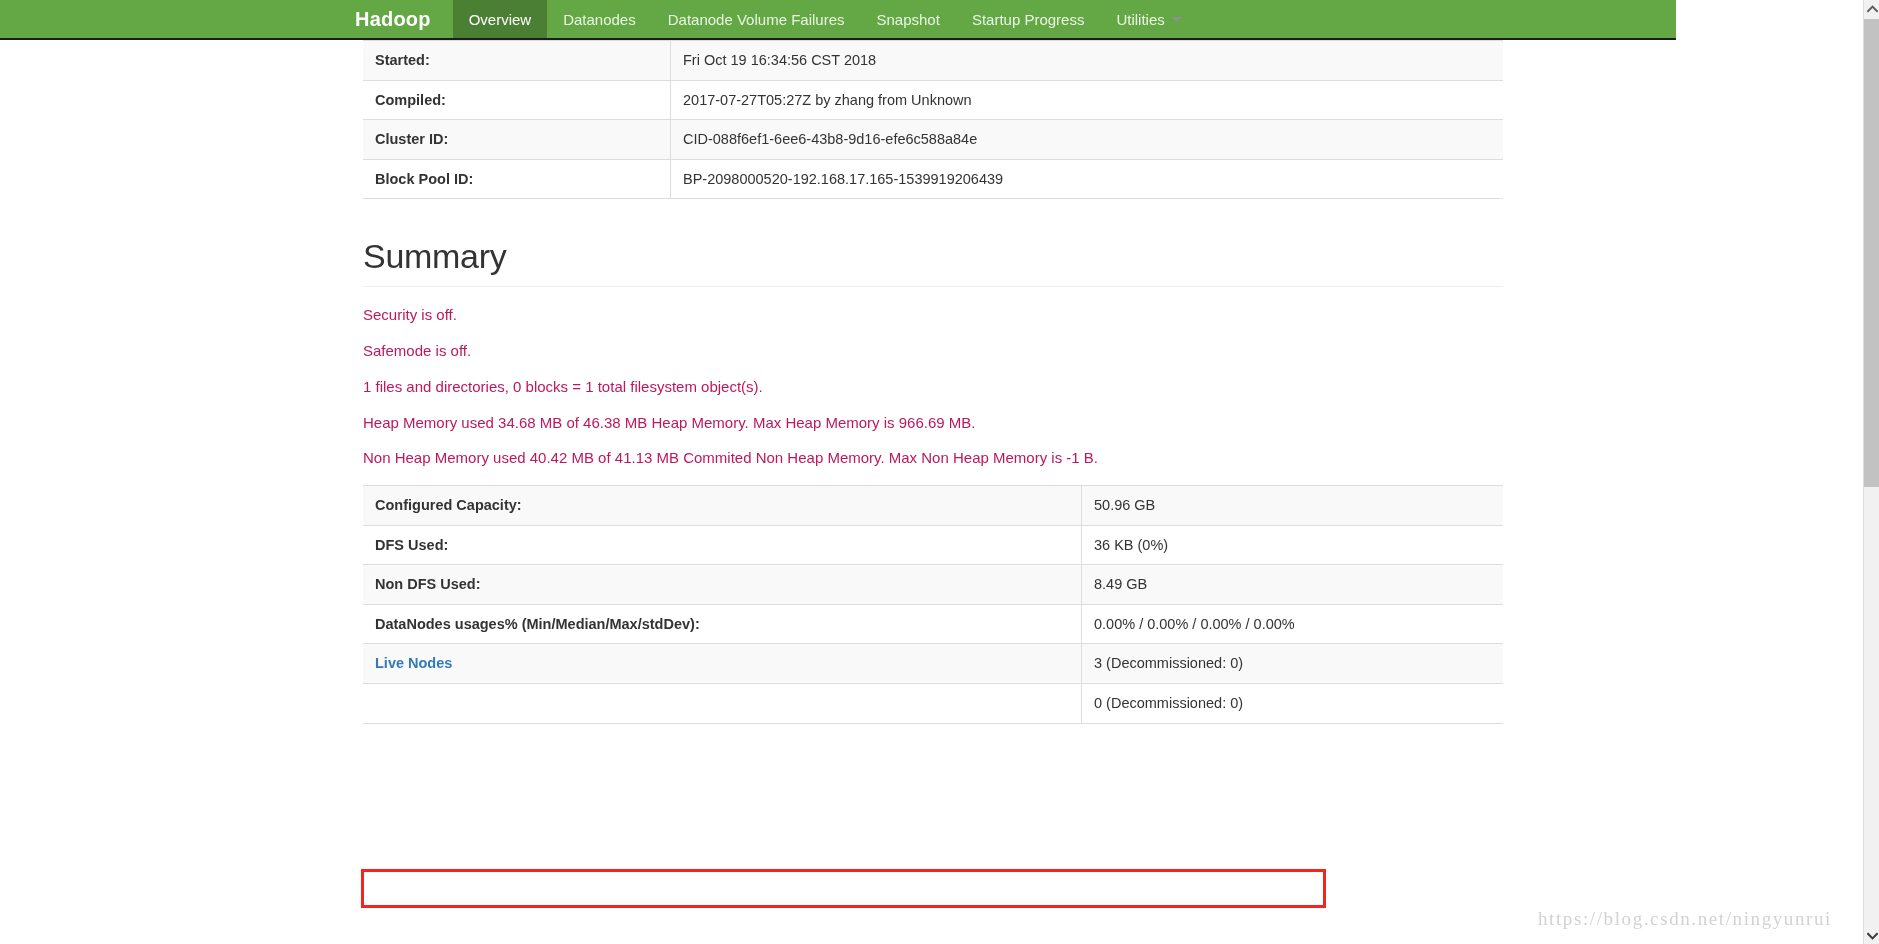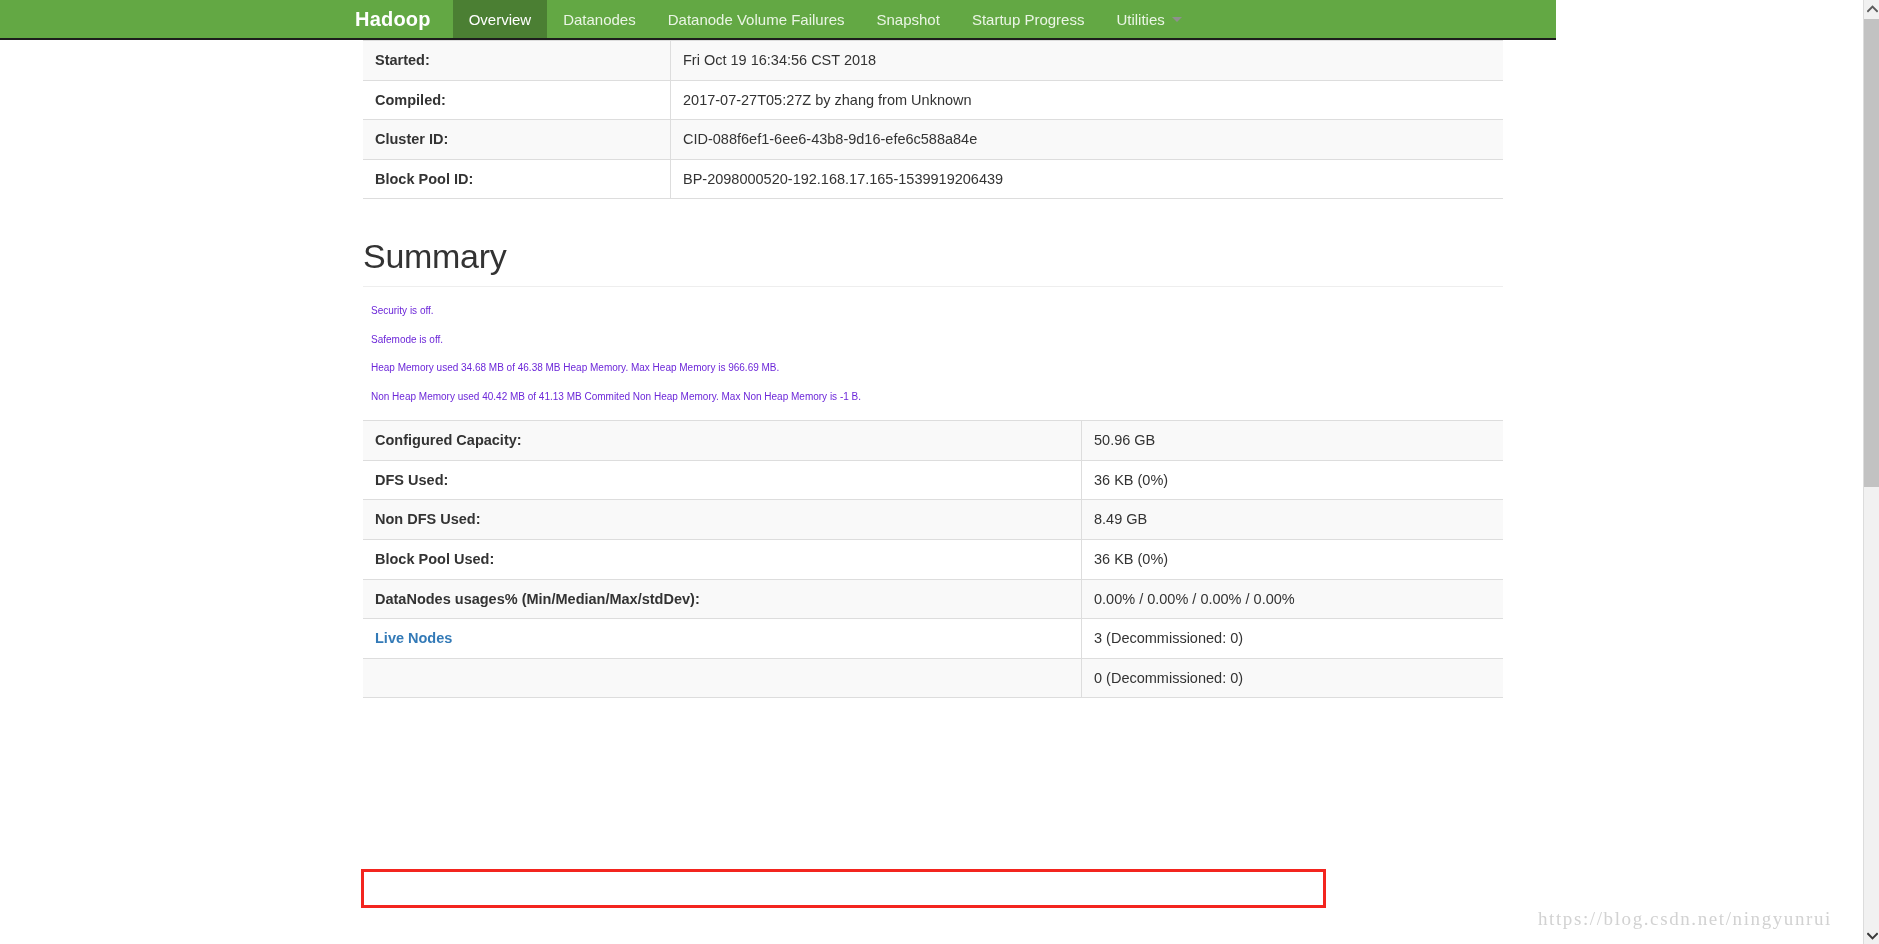--- a/index.html
+++ b/index.html
@@ -15,21 +15,21 @@
     font-family: "Liberation Sans", sans-serif;
     font-size: 14px;
     color: #333333;
     position: relative;
   }
 
   
   .navbar {
     position: absolute;
     top: 0; left: 0;
-    width: 1556px;
+    width: 1676px;
     height: 40px;
     background: #5fa33f;
     background: #63a844;
     border-bottom: 2px solid #1d1d1d;
     box-sizing: border-box;
     padding-left: 40px;
   }
   .navbar-inner {
     position: absolute;
     left: 355px;
@@ -144,24 +144,24 @@
     border-bottom: 1px solid #eeeeee;
     font-size: 34px;
     font-weight: normal;
     color: #333333;
     letter-spacing: -0.3px;
   }
   .summary-lines {
     padding-top: 17px;
   }
   .summary-lines p {
-    margin: 0 0 14px 8px;
-    font-size: 10px;
+    margin: 0 0 14px 0;
+    font-size: 15px;
     line-height: 1.45;
-    color: #6d28d9;
+    color: #be185d;
   }
   .summary-lines p:last-child { margin-bottom: 16px; }
 
   
   .highlight-box {
     position: absolute;
     left: 361px;
     top: 869px;
     width: 965px;
     height: 39px;
@@ -267,41 +267,38 @@
         <td class="v">BP-2098000520-192.168.17.165-1539919206439</td>
       </tr>
     </tbody>
   </table>
 
   <h2 class="summary-title">Summary</h2>
 
   <div class="summary-lines">
     <p>Security is off.</p>
     <p>Safemode is off.</p>
+    <p>1 files and directories, 0 blocks = 1 total filesystem object(s).</p>
     <p>Heap Memory used 34.68 MB of 46.38 MB Heap Memory. Max Heap Memory is 966.69 MB.</p>
     <p>Non Heap Memory used 40.42 MB of 41.13 MB Commited Non Heap Memory. Max Non Heap Memory is -1 B.</p>
   </div>
 
   <table class="info tbl-summary">
     <tbody>
       <tr>
         <td class="k">Configured Capacity:</td>
         <td class="v">50.96 GB</td>
       </tr>
       <tr>
         <td class="k">DFS Used:</td>
         <td class="v">36 KB (0%)</td>
       </tr>
       <tr>
         <td class="k">Non DFS Used:</td>
         <td class="v">8.49 GB</td>
-      </tr>
-      <tr>
-        <td class="k">Block Pool Used:</td>
-        <td class="v">36 KB (0%)</td>
       </tr>
       <tr>
         <td class="k">DataNodes usages% (Min/Median/Max/stdDev):</td>
         <td class="v">0.00% / 0.00% / 0.00% / 0.00%</td>
       </tr>
       <tr>
         <td class="k"><a href="#">Live Nodes</a></td>
         <td class="v">3 (Decommissioned: 0)</td>
       </tr>
       <tr>

